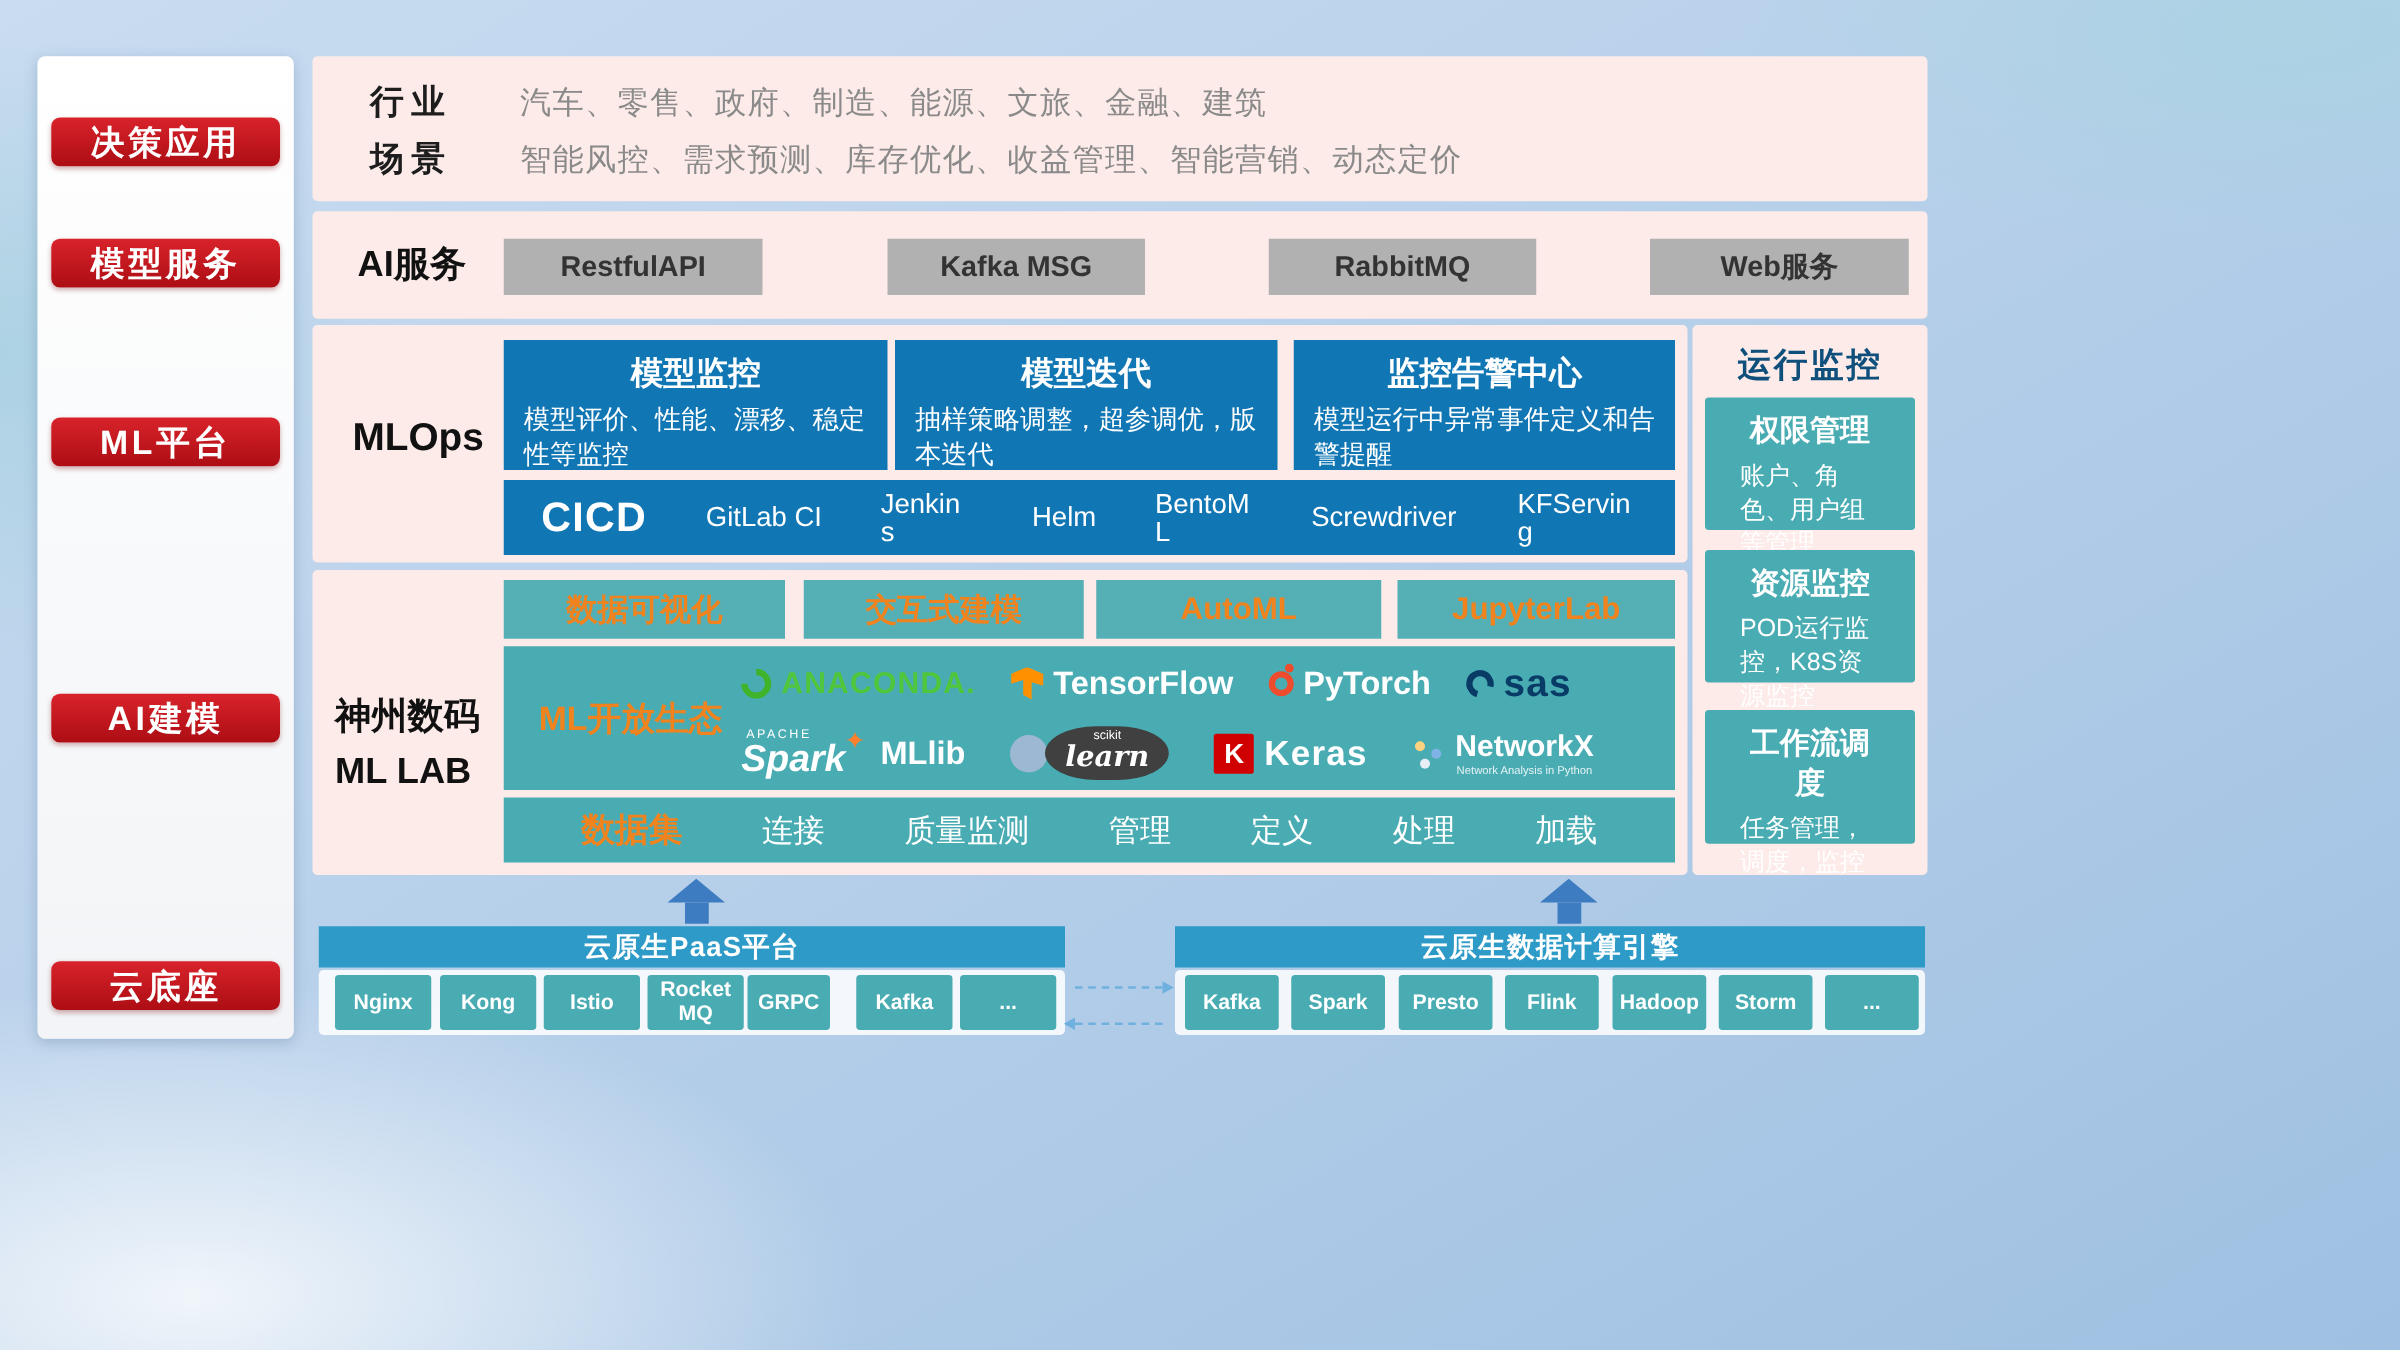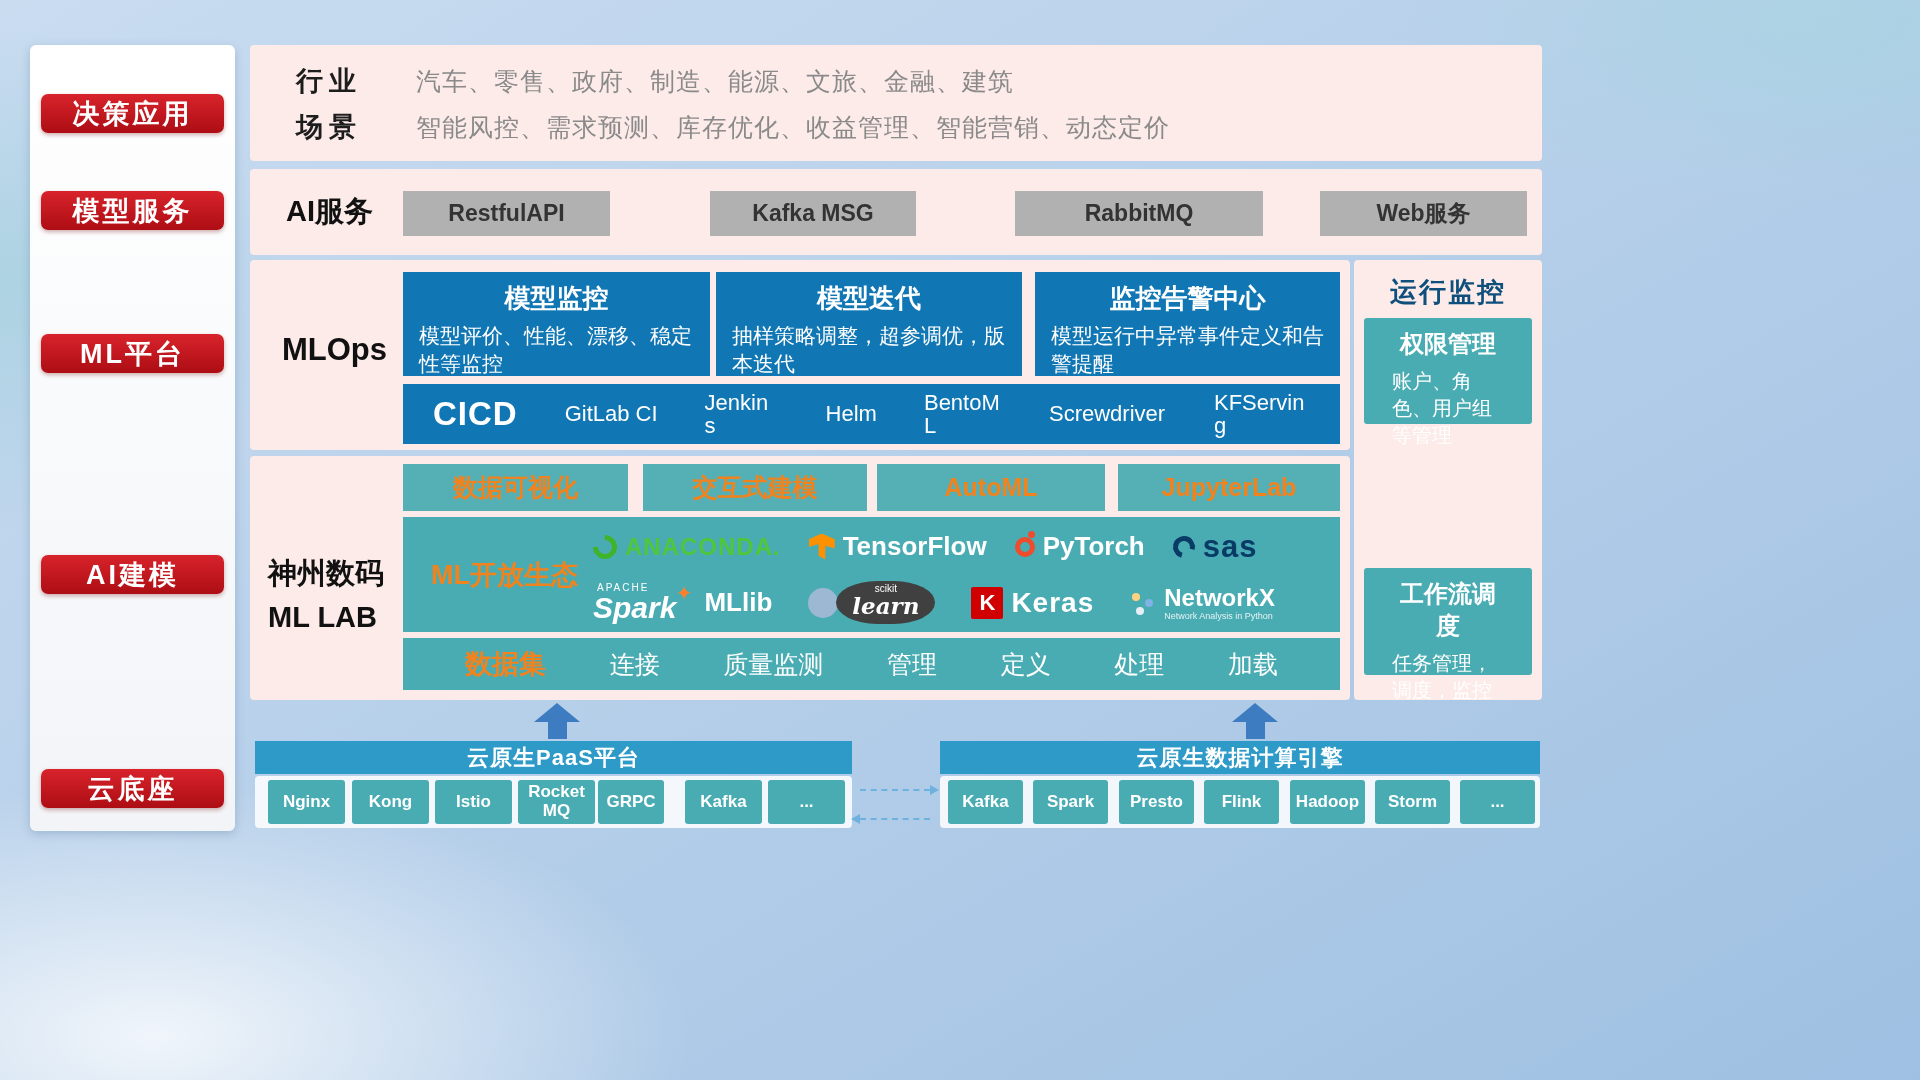--- a/index.html
+++ b/index.html
@@ -43,21 +43,21 @@
   .ir0 { top: 16px; } .ir1 { top: 62px; }
   .ind-row .lbl { width: 120px; font-size: 27px; font-weight: bold; color: #1d1d1d; letter-spacing: 6px; }
   .ind-row .txt { font-size: 25px; color: #8a8a8a; letter-spacing: 1px; }
 
   
   .svc-label { position: absolute; left: 36px; top: 50%; transform: translateY(-50%); font-size: 29px; font-weight: bold; color: #111; }
   .svc-btn {
     position: absolute; top: 22px; height: 45px; background: #b1b1b1; color: #333;
     font-weight: bold; font-size: 23px; display: flex; align-items: center; justify-content: center;
   }
-  .svc0{left:153px;width:207px} .svc1{left:460px;width:206px} .svc2{left:765px;width:248px} .svc3{left:1070px;width:207px}
+  .svc0{left:153px;width:207px} .svc1{left:460px;width:206px} .svc2{left:765px;width:214px} .svc3{left:1070px;width:207px}
 
   
   .mlops-label { position: absolute; left: 32px; top: 72px; font-size: 31px; font-weight: bold; color: #111; }
   .mlops-card { position: absolute; top: 12px; height: 104px; background: #1076b4; color: #fff; padding: 9px 16px 0; }
   .mc0{left:153px;width:307px} .mc1{left:466px;width:306px} .mc2{left:785px;width:305px}
   .mlops-card .t { display: block; text-align: center; font-size: 26px; font-weight: bold; margin-bottom: 6px; }
   .mlops-card .d { display: block; font-size: 21px; line-height: 1.35; }
   .cicd {
     position: absolute; left: 153px; top: 124px; width: 937px; height: 60px; background: #1076b4;
     color: #fff; display: flex; align-items: center; justify-content: space-between; padding: 0 30px;
@@ -105,21 +105,21 @@
   .skl-circle { width: 30px; height: 30px; border-radius: 50%; background: #9db8d2; }
   .skl-blob { background: #404040; border-radius: 50%/60%; padding: 3px 16px 7px; display: inline-flex; flex-direction: column; align-items: center; line-height: 1; margin-left: -10px; }
   .skl-small { font-size: 10px; color: #fff; }
   .skl-learn { font-family: "DejaVu Serif", serif; font-style: italic; font-weight: bold; font-size: 23px; color: #fff; }
 
   .keras-badge { width: 32px; height: 32px; background: #d00000; color: #fff; display: flex; align-items: center; justify-content: center; font-weight: bold; font-size: 22px; border-radius: 2px; }
   .keras-text { font-size: 28px; font-weight: bold; letter-spacing: 1px; }
 
   .nx-icon { position: relative; width: 26px; height: 26px; }
   .nx-icon::before { content: ""; position: absolute; left: 2px; top: 3px; width: 8px; height: 8px; border-radius: 50%; background: #ffd27f; box-shadow: 13px 6px 0 #7fb2e5, 4px 14px 0 #e8eef5; }
-  .nx-stack { display: flex; flex-direction: column; line-height: 1.15; }
+  .nx-stack { display: flex; flex-direction: column; line-height: 1.15; align-items: center; }
   .nx-text { font-size: 24px; font-weight: bold; }
   .nx-sub { font-size: 9px; color: rgba(255,255,255,0.85); }
 
   .dataset {
     position: absolute; left: 153px; top: 182px; width: 937px; height: 52px; background: #4aacb3;
     display: flex; align-items: center; justify-content: space-between; padding: 0 62px; color: #fff; font-size: 25px;
   }
   .ds-label { color: #f0831e; font-weight: bold; font-size: 27px; }
 
   
@@ -285,20 +285,24 @@
       <span>加载</span>
     </div>
   </section>
 
   <section class="panel p-monitor">
     <div class="mon-title">运行监控</div>
     <div class="mon-card mo0">
       <span class="t">权限管理</span>
       <span class="d">账户、角色、用户组等管理</span>
     </div>
+    <div class="mon-card mo1">
+      <span class="t">资源监控</span>
+      <span class="d">POD运行监控，K8S资源监控</span>
+    </div>
     <div class="mon-card mo2">
       <span class="t">工作流调度</span>
       <span class="d">任务管理，调度，监控</span>
     </div>
   </section>
 
   <div class="up-arrow ua1">
       <div class="head"></div>
       <div class="stem"></div>
     </div>

